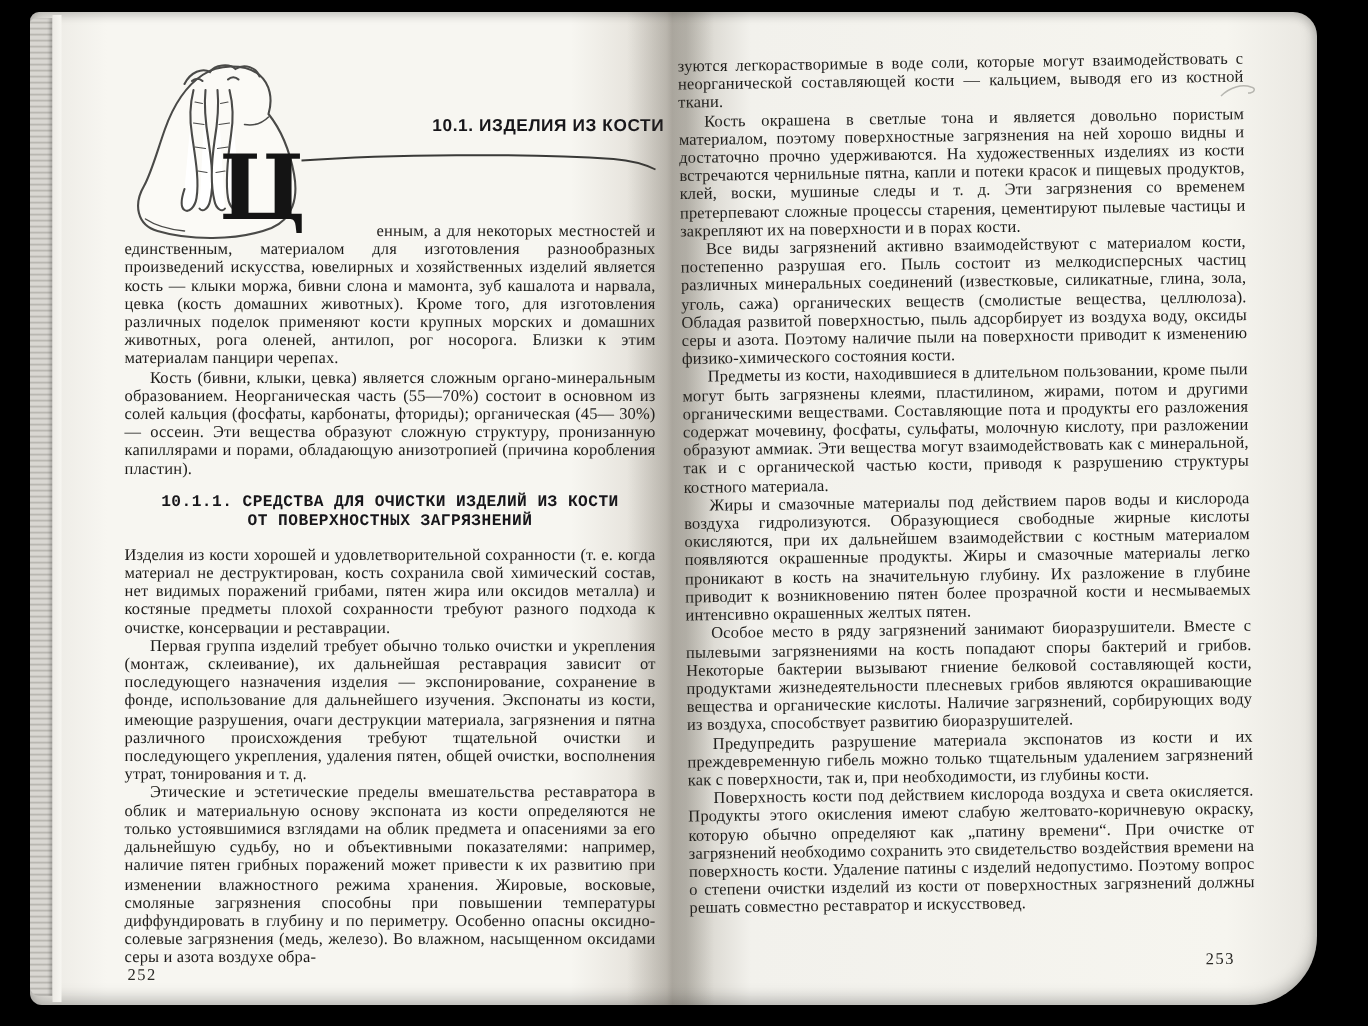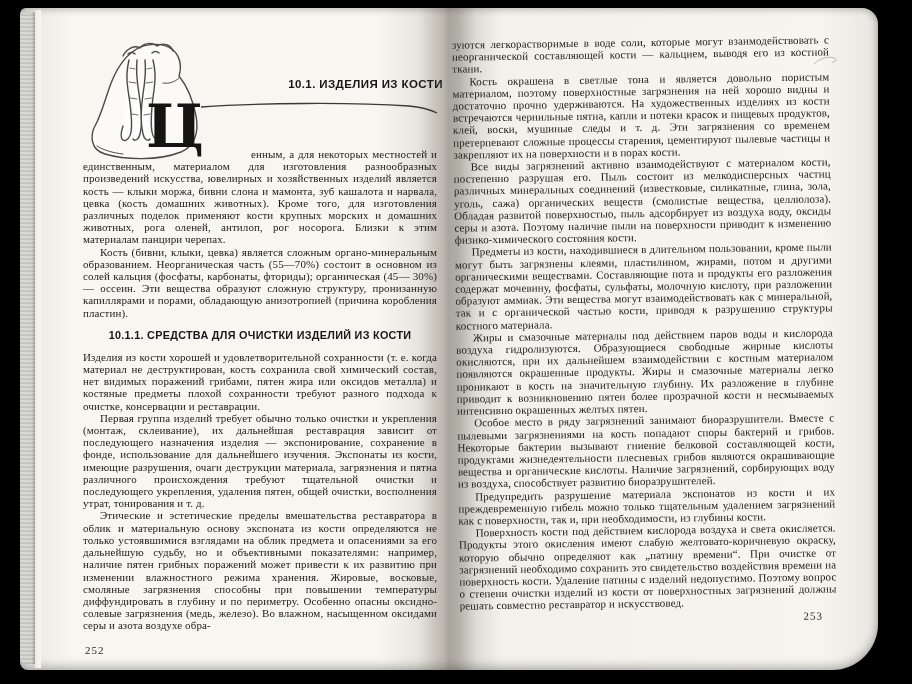--- a/index.html
+++ b/index.html
@@ -48,30 +48,30 @@
   .heading-rule{position:absolute;left:116px;top:92px;width:240px;height:16px;}
   .walrus{position:absolute;left:0px;top:30px;width:140px;height:128px;}
   .dropcap{
     position:absolute;left:63px;top:88px;
     font-family:"DejaVu Serif", serif;font-weight:bold;
     font-size:60px;line-height:60px;color:#141414;
   }
   .text-left{position:absolute;left:0;top:140px;width:354px;}
   .subsection-heading{
     margin:10px 0 9px 0;
-    font-family:Liberation Sans, sans-serif;font-weight:bold;
+    font-family:Liberation Mono, monospace;font-weight:bold;
     font-size:10.8px;line-height:13px;color:#17161a;text-align:center;
     letter-spacing:.3px;
   }
   .text-right{position:absolute;left:0;top:28px;width:377px;}
   .pagenum{
     position:absolute;font-size:11px;color:#2a2926;letter-spacing:1px;
   }
   .pagenum-left{left:2px;top:636px;}
-  .pagenum-right{right:14px;top:604px;}
+  .pagenum-right{right:14px;top:628px;}
   .pen-mark{position:absolute;left:790px;top:44px;width:40px;height:18px;opacity:.5;}
 </style>
 </head>
 <body>
 
 <div class="book">
 
   <div class="fore-edge"></div>
   <div class="fore-edge-light"></div>
 
@@ -99,20 +99,21 @@
     </svg>
 
     <div class="dropcap">Ц</div>
 
     <div class="text-left bodytext">
       <p class="noindent"><span class="first-line-spacer"></span><span>енным, а для некоторых местностей и единственным, материалом для изготовления разнообразных произведений искусства, ювелирных и хозяйственных изделий является кость — клыки моржа, бивни слона и мамонта, зуб кашалота и нарвала, цевка (кость домашних животных). Кроме того, для изготовления различных поделок применяют кости крупных морских и домашних животных, рога оленей, антилоп, рог носорога. Близки к этим материалам панцири черепах.</span></p>
       <p>Кость (бивни, клыки, цевка) является сложным органо-минеральным образованием. Неорганическая часть (55—70%) состоит в основном из солей кальция (фосфаты, карбонаты, фториды); органическая (45— 30%) — оссеин. Эти вещества образуют сложную структуру, пронизанную капиллярами и порами, обладающую анизотропией (причина коробления пластин).</p>
 
       <div class="subsection-heading">
         <div>10.1.1. СРЕДСТВА ДЛЯ ОЧИСТКИ ИЗДЕЛИЙ ИЗ КОСТИ</div>
+        <div>ОТ ПОВЕРХНОСТНЫХ ЗАГРЯЗНЕНИЙ</div>
       </div>
 
       <p class="noindent">Изделия из кости хорошей и удовлетворительной сохранности (т. е. когда материал не деструктирован, кость сохранила свой химический состав, нет видимых поражений грибами, пятен жира или оксидов металла) и костяные предметы плохой сохранности требуют разного подхода к очистке, консервации и реставрации.</p>
       <p>Первая группа изделий требует обычно только очистки и укрепления (монтаж, склеивание), их дальнейшая реставрация зависит от последующего назначения изделия — экспонирование, сохранение в фонде, использование для дальнейшего изучения. Экспонаты из кости, имеющие разрушения, очаги деструкции материала, загрязнения и пятна различного происхождения требуют тщательной очистки и последующего укрепления, удаления пятен, общей очистки, восполнения утрат, тонирования и т. д.</p>
       <p>Этические и эстетические пределы вмешательства реставратора в облик и материальную основу экспоната из кости определяются не только устоявшимися взглядами на облик предмета и опасениями за его дальнейшую судьбу, но и объективными показателями: например, наличие пятен грибных поражений может привести к их развитию при изменении влажностного режима хранения. Жировые, восковые, смоляные загрязнения способны при повышении температуры диффундировать в глубину и по периметру. Особенно опасны оксидно-солевые загрязнения (медь, железо). Во влажном, насыщенном оксидами серы и азота воздухе обра-</p>
     </div>
 
     <div class="pagenum pagenum-left">252</div>
   </div>
 

